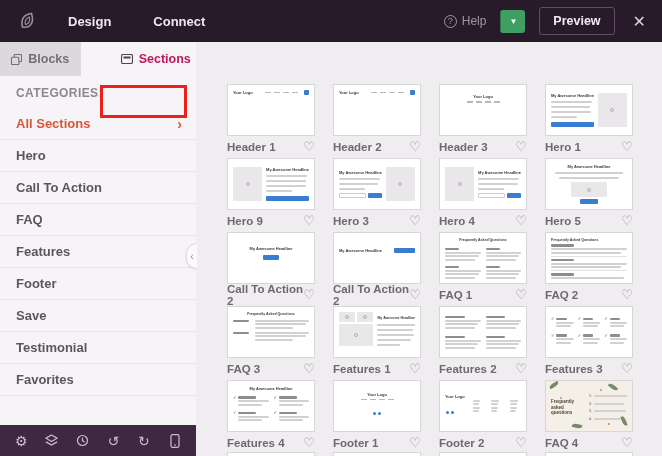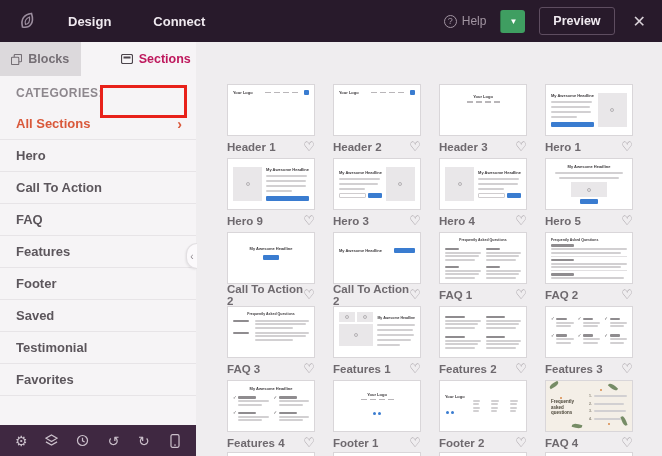--- a/index.html
+++ b/index.html
@@ -150,21 +150,21 @@
             <div class="cat-row">
               <span>FAQ</span>
             </div>
             <div class="cat-row">
               <span>Features</span>
             </div>
             <div class="cat-row">
               <span>Footer</span>
             </div>
             <div class="cat-row">
-              <span>Saved</span>
+              <span>Save</span>
             </div>
             <div class="cat-row">
               <span>Testimonial</span>
             </div>
             <div class="cat-row">
               <span>Favorites</span>
             </div>
           </div>
       </div>
 

